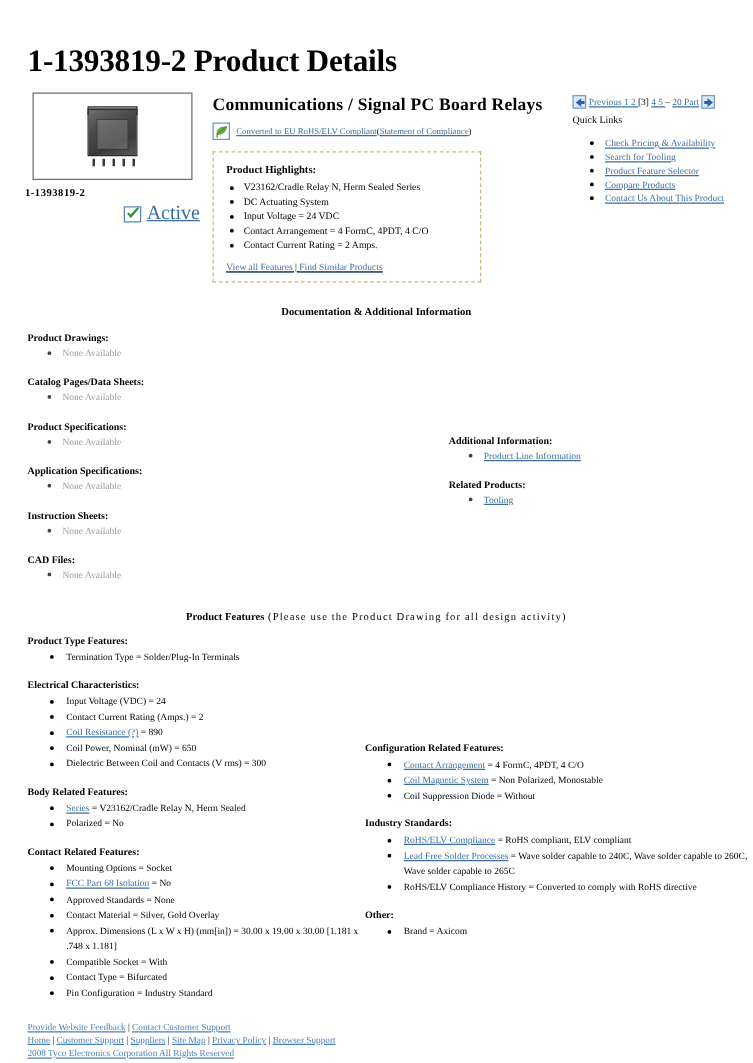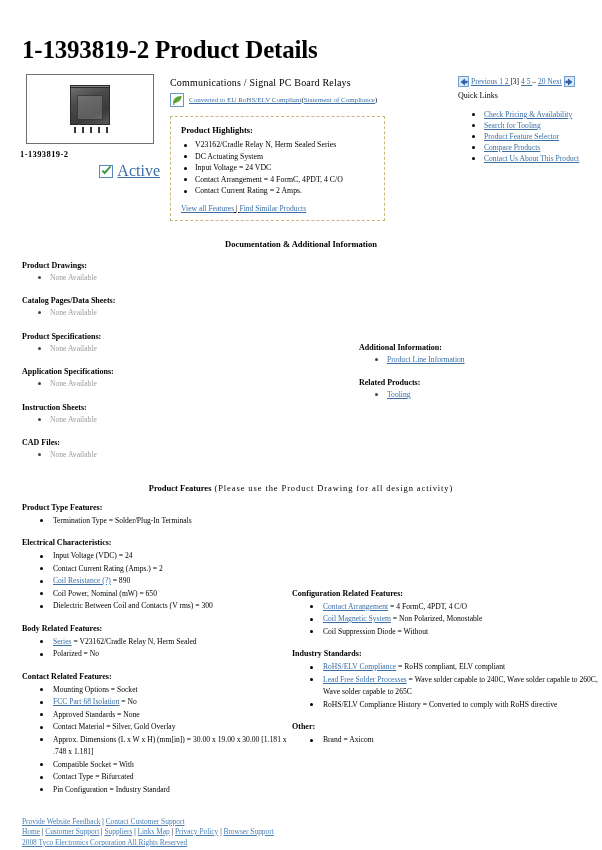--- a/index.html
+++ b/index.html
@@ -52,21 +52,21 @@
   .relay .pin { position: absolute; bottom: 2px; width: 2px; height: 6px; background: #3a3a3a; }
   .prodnum { text-align: left; font-size: 8.5px; font-weight: bold; margin-top: 5px; letter-spacing: .4px; }
   .statusrow { display: flex; align-items: center; justify-content: flex-end; gap: 4px; margin-top: 3px; }
   .chkbox {
     width: 14px; height: 13px; border: 1px solid #5588bb; background: #fff;
     display: flex; align-items: center; justify-content: center;
   }
   .chk { width: 11px; height: 10px; }
 
   .infocol { flex: 1; margin-left: 10px; padding-top: 3px; }
-  .cat { font-size: 10px; font-weight: normal; letter-spacing: .2px; margin-bottom: 5px; }
+  .cat { font-size: 14px; font-weight: bold; letter-spacing: .2px; margin-bottom: 5px; }
   .rohsrow { display: flex; align-items: center; gap: 5px; font-size: 7px; }
   .leaf { width: 14px; height: 14px; border: 1px solid #6699cc; background: #fff; display:flex; align-items:center; justify-content:center;}
 
   .highlights {
     border: 1px dashed #c9b97a;
     margin-top: 9px;
     padding: 8px 10px 7px 10px;
     width: 215px;
   }
   .hl-title { font-size: 8.5px; font-weight: bold; margin-bottom: 4px; }
@@ -196,21 +196,21 @@
     </div>
 
     <div class="navcol">
       <div class="pager">
         <span class="arrowbtn">
           <svg width="8" height="8" viewBox="0 0 8 8" xmlns="http://www.w3.org/2000/svg">
             <path d="M5 0.5 L5 2.8 L7.6 2.8 L7.6 5.2 L5 5.2 L5 7.5 L0.6 4 Z" fill="#2f5fa8"></path>
           </svg>
         </span>
         <span class="pgtext">
-          <span class="lnk">Previous</span><span id="pg-nums"><span class="lnk"> 1 </span><span class="lnk"> 2 </span><span> [3] </span><span class="lnk"> 4 </span><span class="lnk"> 5 </span><span> – </span><span class="lnk"> 20 </span></span><span class="lnk">Next</span>
+          <span class="lnk">Previous</span><span id="pg-nums"><span class="lnk"> 1 </span><span class="lnk"> 2 </span><span> [3] </span><span class="lnk"> 4 </span><span class="lnk"> 5 </span><span> – </span><span class="lnk"> 20 </span></span><span class="lnk">Part</span>
         </span>
         <span class="arrowbtn">
           <svg width="8" height="8" viewBox="0 0 8 8" xmlns="http://www.w3.org/2000/svg">
             <path d="M3 0.5 L3 2.8 L0.4 2.8 L0.4 5.2 L3 5.2 L3 7.5 L7.4 4 Z" fill="#2f5fa8"></path>
           </svg>
         </span>
       </div>
       <div class="qltitle">Quick Links</div>
       <ul class="ql" id="ql-list">
           <li><span class="lnk">Check Pricing &amp; Availability</span></li>
@@ -343,17 +343,17 @@
           <div class="fgrp-t">Other:</div>
           <ul class="f">
             <li><span>Brand = Axicom</span></li>
           </ul>
         </div>
       </div>
   </div>
 
   <div class="footer">
     <div id="foot-r1"><span class="lnk">Provide Website Feedback</span><span> | </span><span class="lnk">Contact Customer Support</span></div>
-    <div id="foot-r2"><span class="lnk">Home</span><span> | </span><span class="lnk">Customer Support</span><span> | </span><span class="lnk">Suppliers</span><span> | </span><span class="lnk">Links Map</span><span> | </span><span class="lnk">Privacy Policy</span><span> | </span><span class="lnk">Browser Support</span></div>
+    <div id="foot-r2"><span class="lnk">Home</span><span> | </span><span class="lnk">Customer Support</span><span> | </span><span class="lnk">Suppliers</span><span> | </span><span class="lnk">Site Map</span><span> | </span><span class="lnk">Privacy Policy</span><span> | </span><span class="lnk">Browser Support</span></div>
     <div><span class="lnk">2008 Tyco Electronics Corporation All Rights Reserved</span></div>
   </div>
 
 </div>
 
 </body></html>

